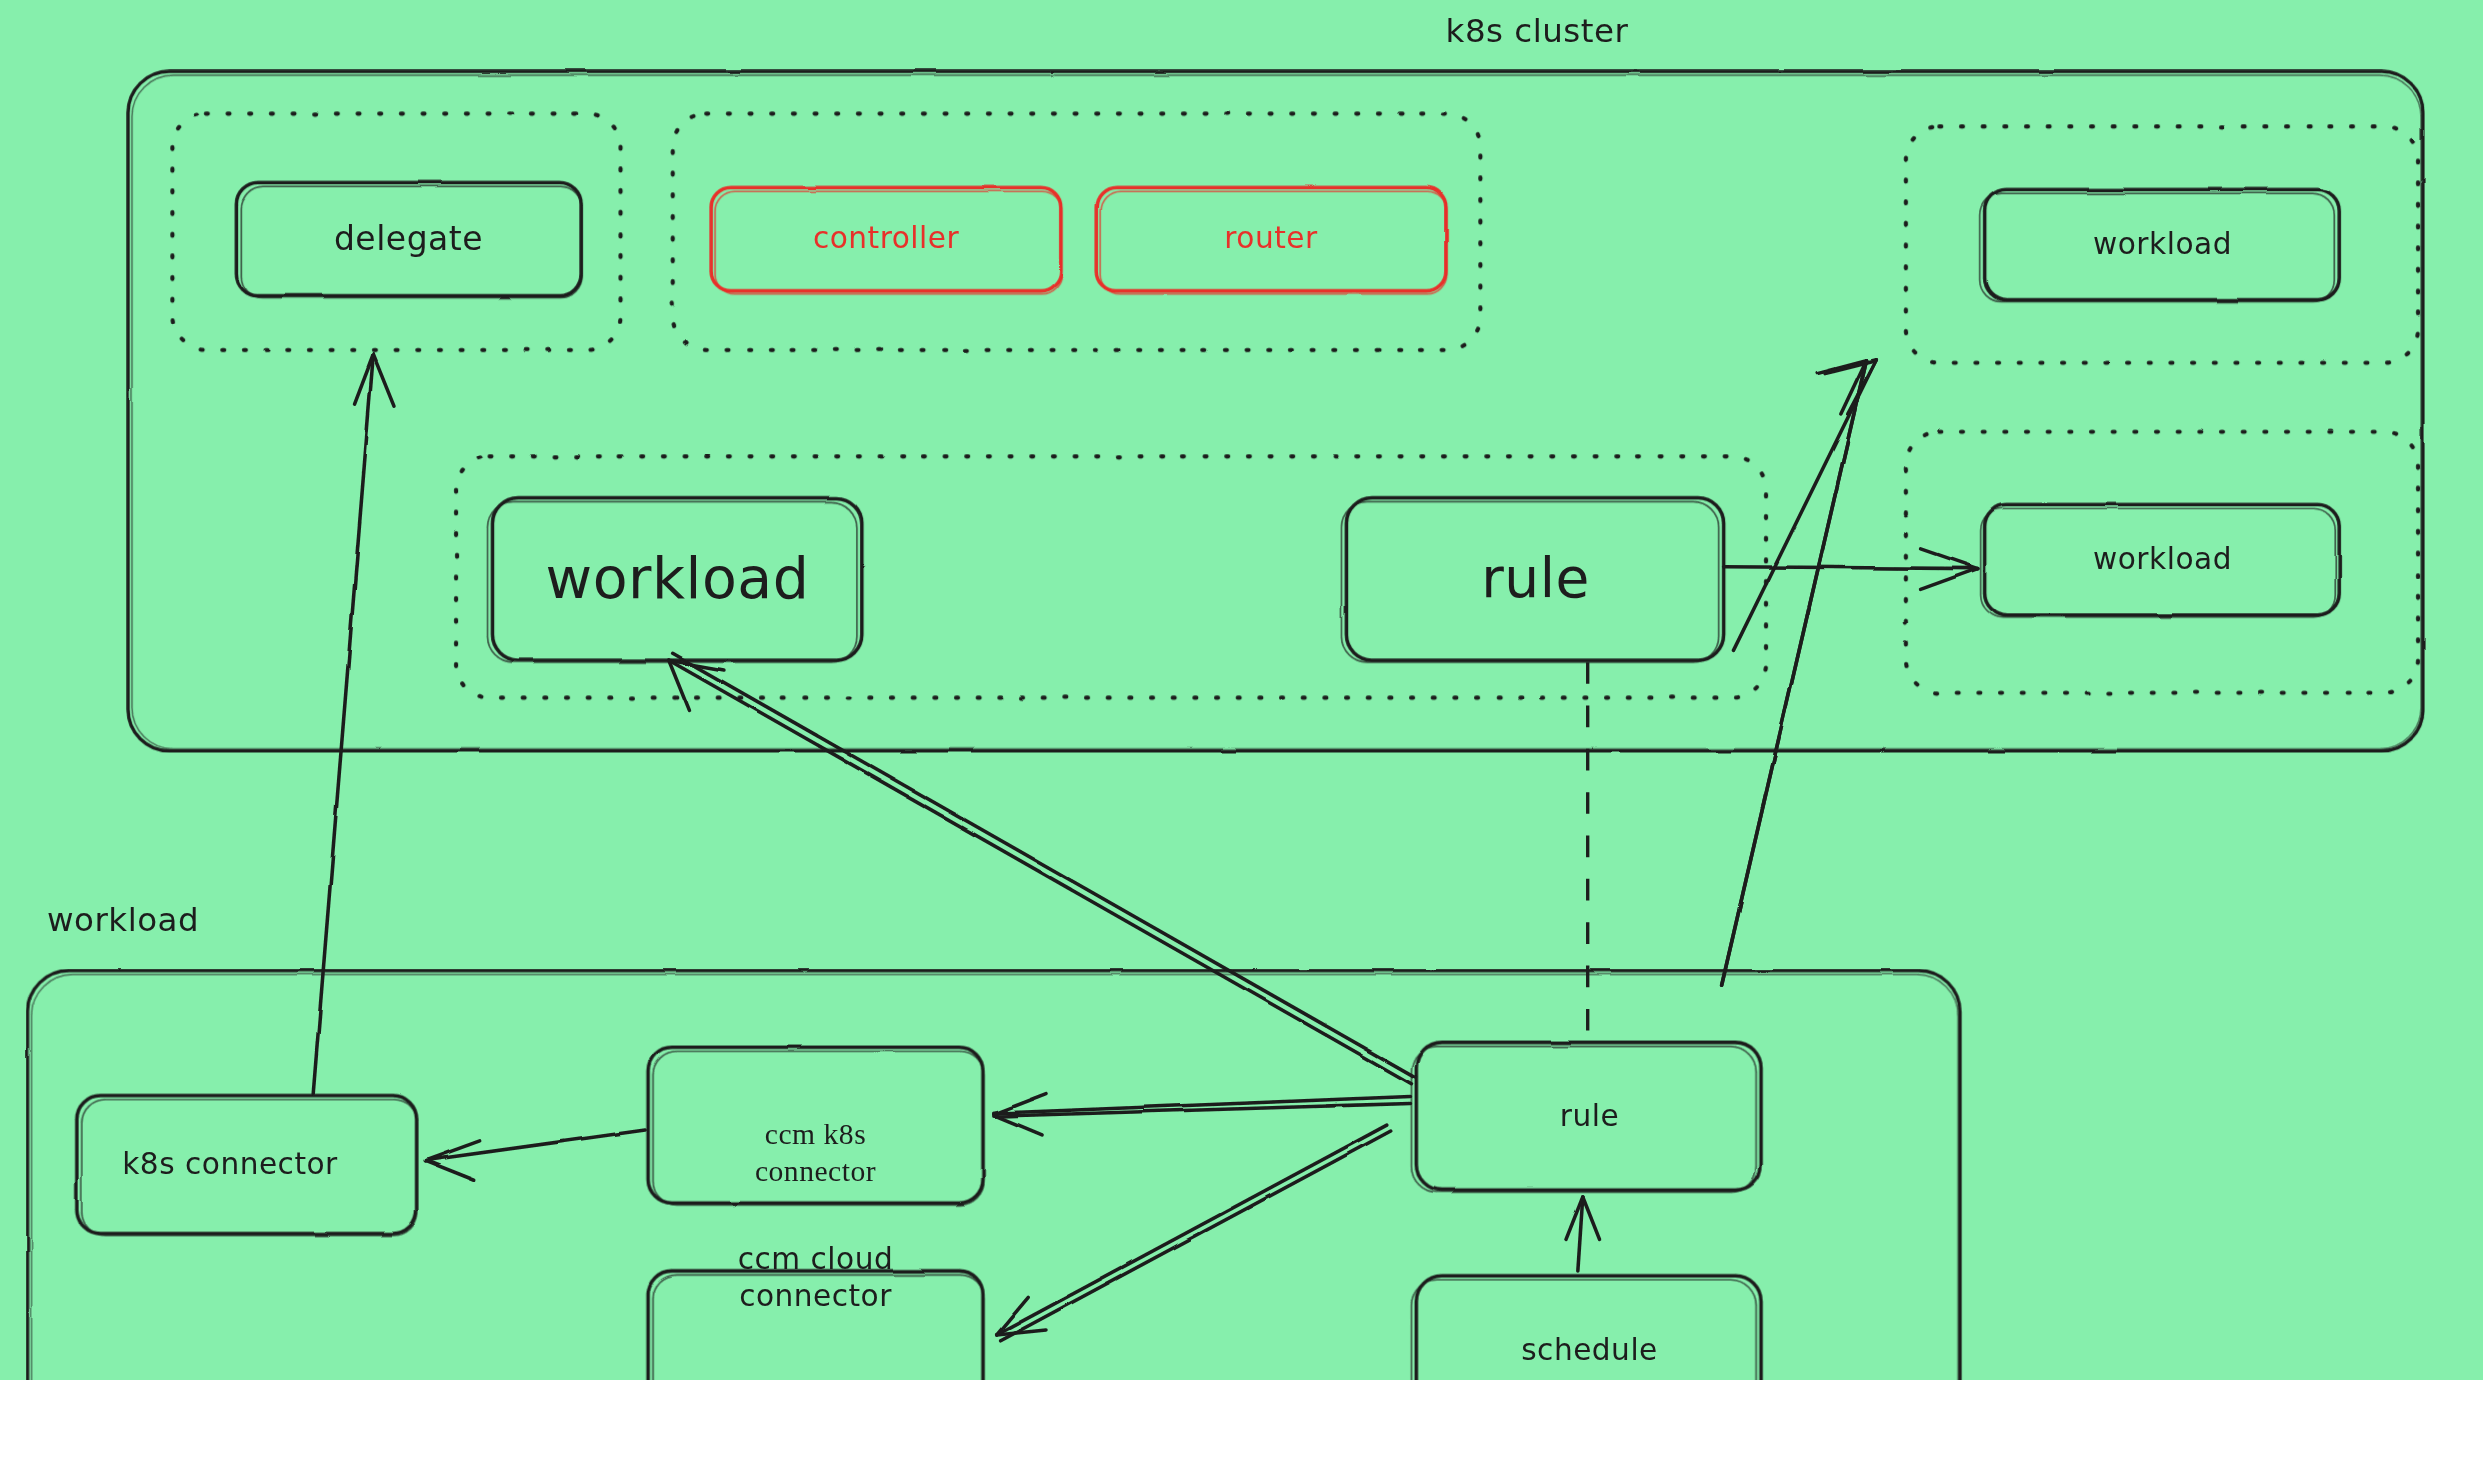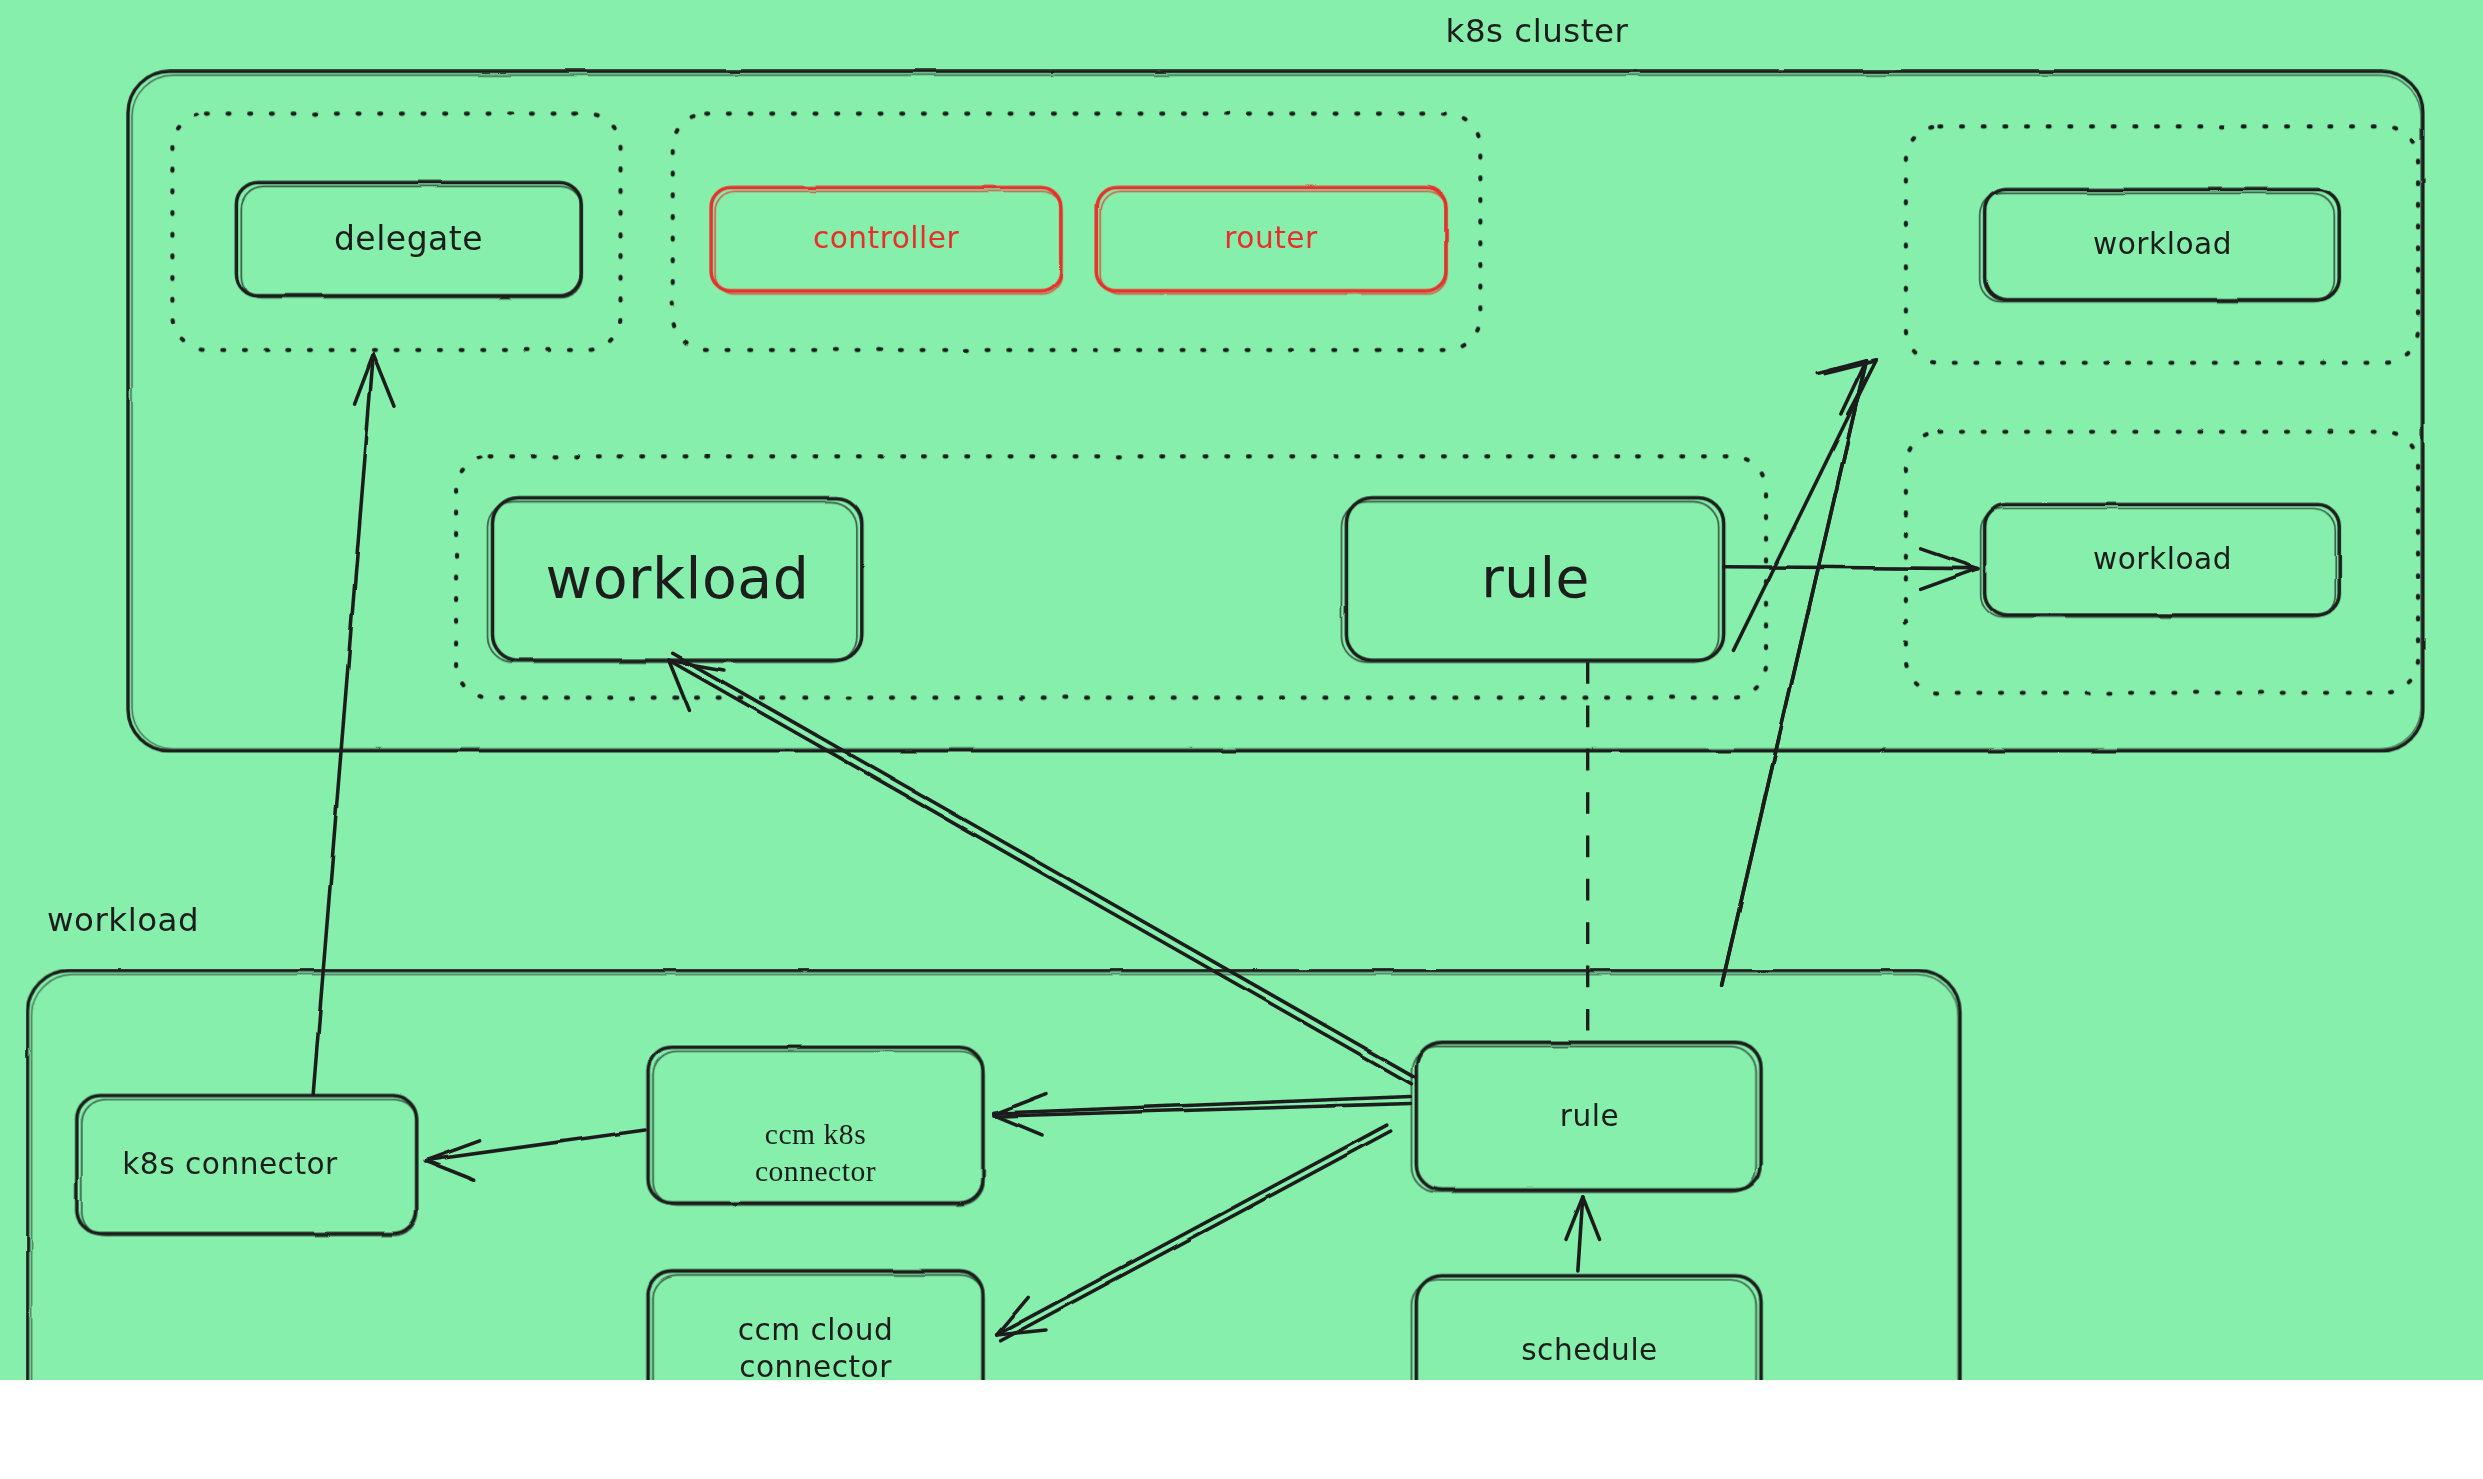--- a/index.html
+++ b/index.html
@@ -237,21 +237,21 @@
 
   <div class="label node-label fs-lg" style="left:1347px; top:497px; width:377px; height:163px;">rule</div>
 
   <div class="label node-label fs-sm" style="left:60px; top:1095px; width:340px; height:138px;">k8s connector</div>
 
   <div class="label node-label fs-sm" style="left:648px; top:1075px; width:335px; height:156px;font-family:Liberation Serif, serif;">
     <span>ccm k8s</span>
     <span>connector</span>
   </div>
 
-  <div class="label node-label fs-sm" style="left:648px; top:1271px; width:335px; height:156px;">
+  <div class="label node-label fs-sm" style="left:648px; top:1200px; width:335px; height:156px;">
     <span>ccm cloud</span>
     <span>connector</span>
   </div>
 
   <div class="label node-label fs-sm" style="left:1417px; top:1042px; width:345px; height:148px;">rule</div>
 
   <div class="label node-label fs-sm" style="left:1417px; top:1276px; width:345px; height:148px;">schedule</div>
 
 </div>
 

